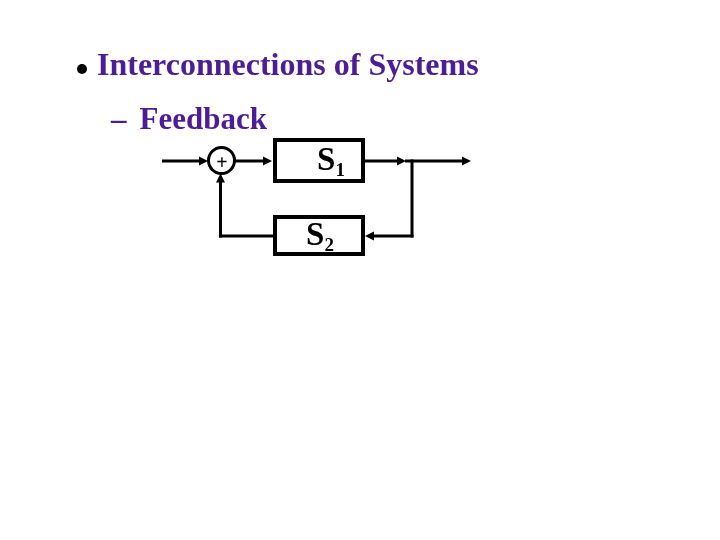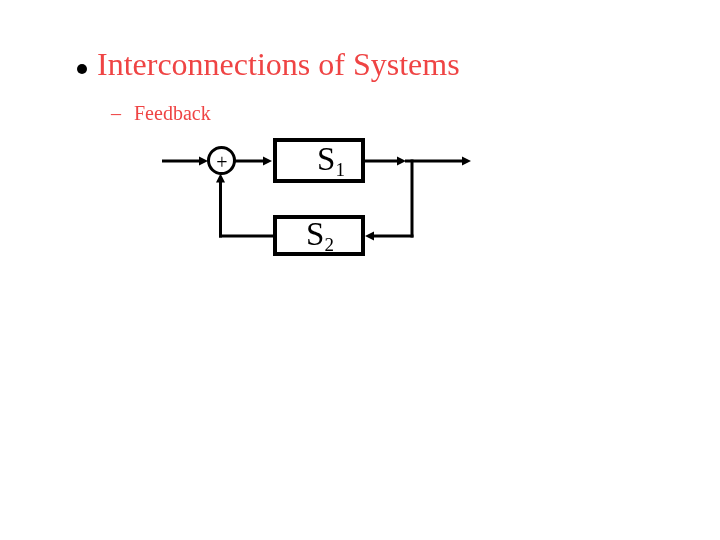--- a/index.html
+++ b/index.html
@@ -7,21 +7,22 @@
     padding: 0;
     background: #ffffff;
   }
   .slide {
     position: relative;
     width: 720px;
     height: 540px;
     background: #ffffff;
     overflow: hidden;
     font-family: "Liberation Serif", "DejaVu Serif", serif;
-    color: #ef4444;
+    color: #4c1d95;
+    font-weight: bold;
   }
   .title-bullet {
     position: absolute;
     left: 77px;
     top: 64px;
     width: 10px;
     height: 10px;
     border-radius: 50%;
     background: #000000;
   }
@@ -29,21 +30,21 @@
     position: absolute;
     left: 97px;
     top: 48px;
     font-size: 32px;
     line-height: 1;
     white-space: nowrap;
   }
   .sub-bullet {
     position: absolute;
     left: 111px;
-    font-size: 20px;
+    font-size: 31px;
     line-height: 1;
     white-space: nowrap;
   }
   .sub-bullet.feedback { top: 103px; }
   .sub-bullet.combinations { top: 289px; }
   .sub-bullet .dash { display: inline-block; }
   .sub-bullet .label { margin-left: 13px; }
   .diagram {
     position: absolute;
     left: 145px;

